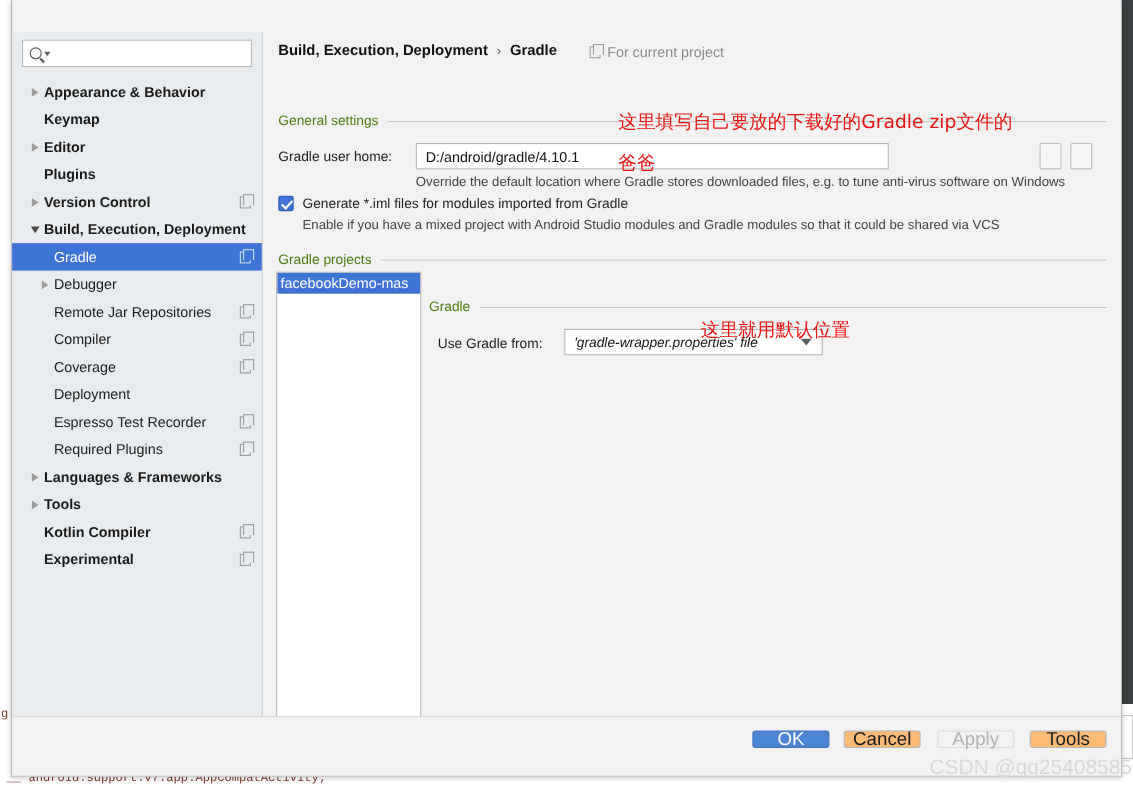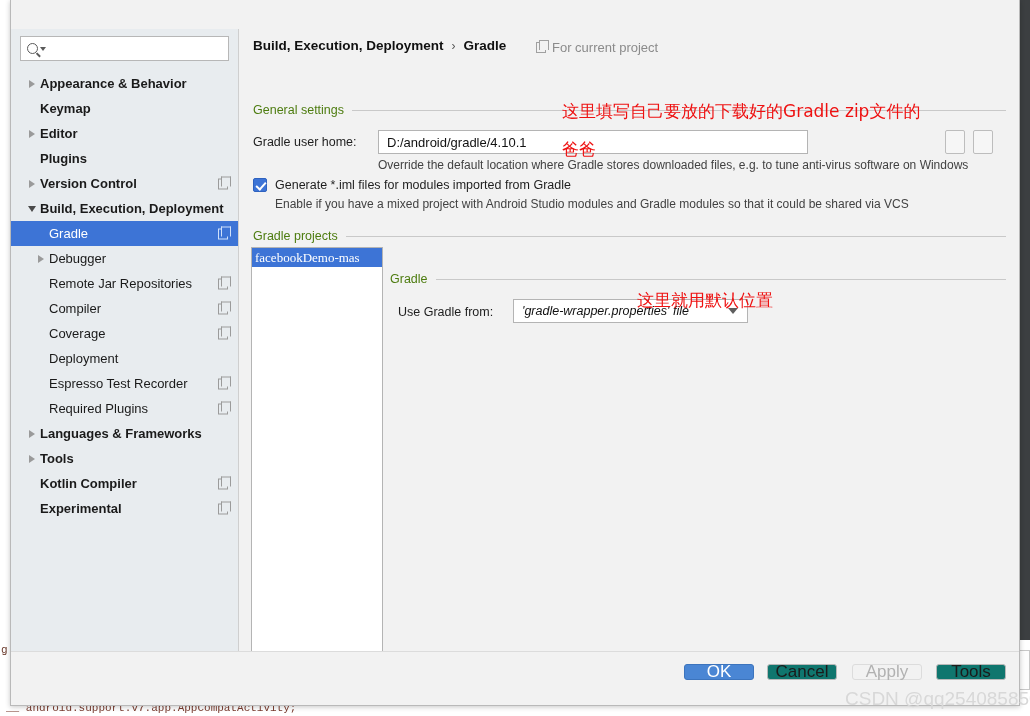--- a/index.html
+++ b/index.html
@@ -309,21 +309,20 @@
   }
   .projlist .item {
     height: 19px;
     background: #3d74d6;
     color: #ffffff;
     font-size: 13px;
     display: flex; align-items: center;
     padding-left: 3px;
     white-space: nowrap;
     overflow: hidden;
-    font-family: Liberation Serif, serif;
   }
 
   .combo {
     position: absolute;
     background: #ffffff;
     border: 1px solid #b4b4b4;
     display: flex; align-items: center;
     padding-left: 8px;
     font-size: 12.5px;
     color: #111;
@@ -364,21 +363,21 @@
     font-size: 17px;
     display: flex; align-items: center; justify-content: center;
     font-family: "Liberation Sans", sans-serif;
   }
   .btn.primary {
     background: #4a86d4;
     border: 1px solid #3c74bd;
     color: #ffffff;
   }
   .btn.normal {
-    background: #0f766e;
+    background: #fdba74;
     border: 1px solid #b8b8b8;
     color: #1b1b1b;
   }
   .btn.disabled {
     background: #f2f2f2;
     border: 1px solid #dcdcdc;
     color: #b1b1b1;
   }
   .watermark {
     position: absolute;

